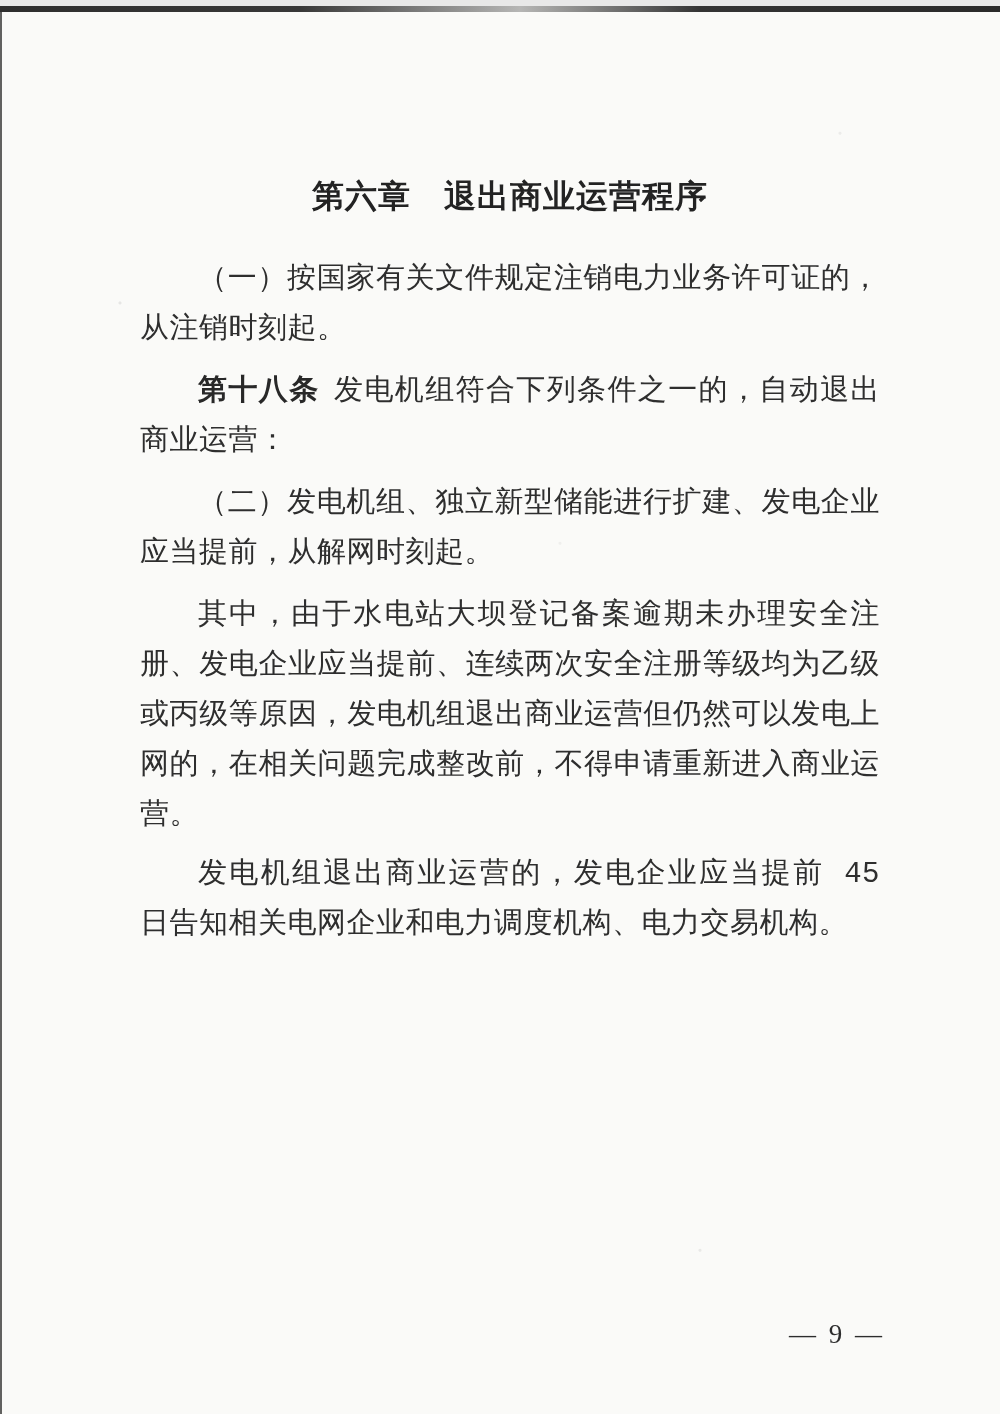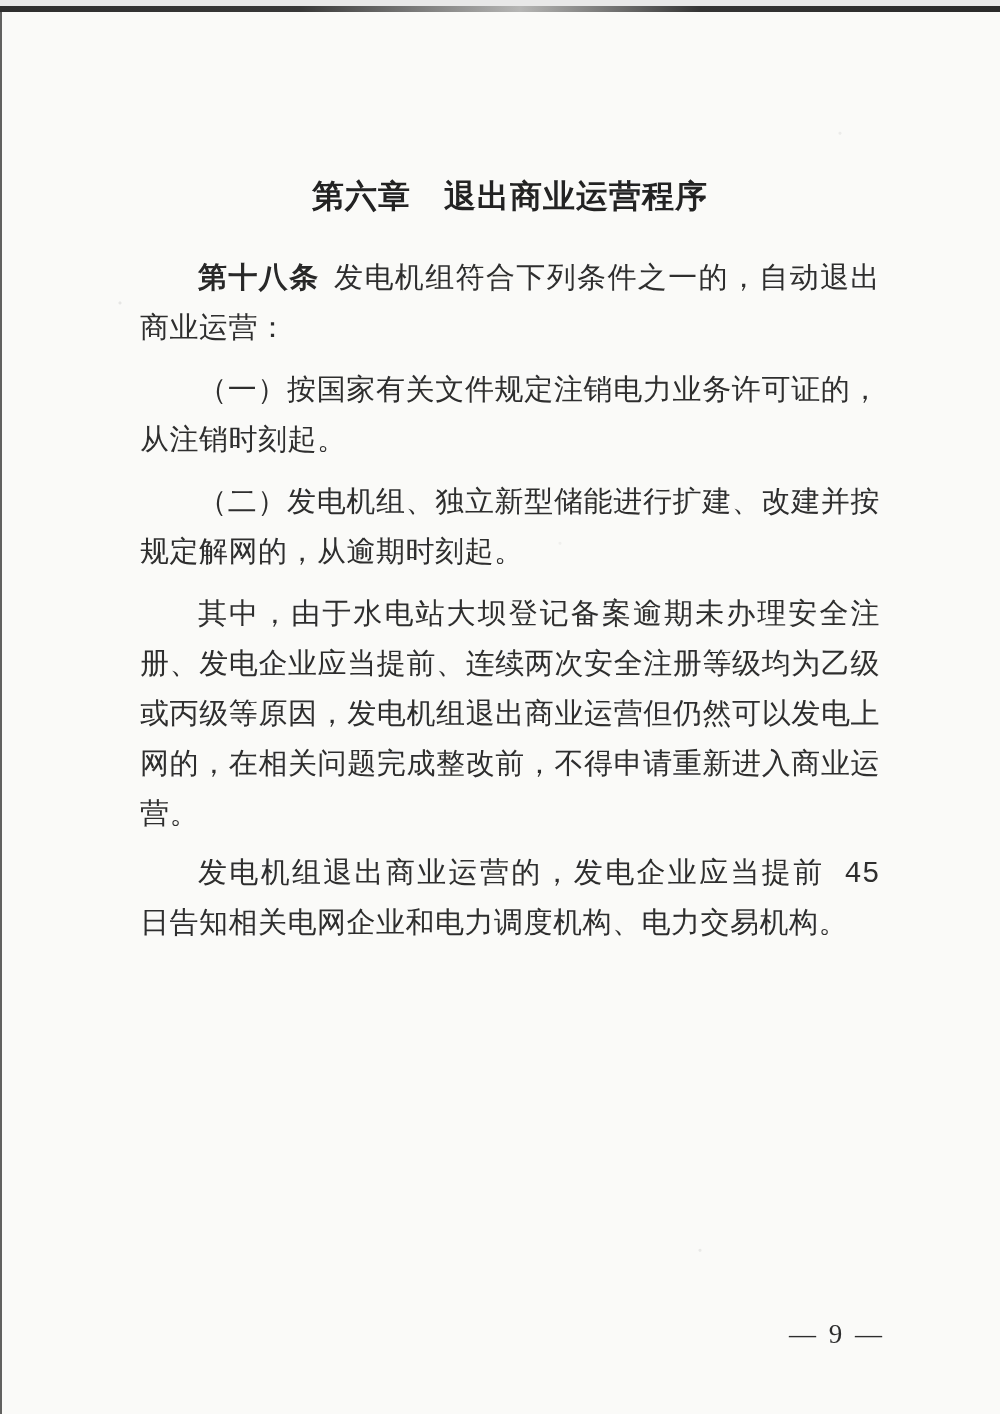--- a/index.html
+++ b/index.html
@@ -90,25 +90,25 @@
 <div class="page">
 
   <div class="scan-edge-top"></div>
   <div class="scan-edge-left"></div>
   <div class="scan-edge-bottom"></div>
 
   <div class="content">
 
     <h1 class="chapter-title">第六章　退出商业运营程序</h1>
 
+    <p class="para">（一）按国家有关文件规定注销电力业务许可证的，从注销时刻起。</p>
+
     <p class="para"><strong class="article-label">第十八条</strong><span class="para-text">发电机组符合下列条件之一的，自动退出商业运营：</span></p>
 
-    <p class="para">（一）按国家有关文件规定注销电力业务许可证的，从注销时刻起。</p>
-
-    <p class="para">（二）发电机组、独立新型储能进行扩建、改建并按规定解网的，从逾期时刻起。</p>
+    <p class="para">（二）发电机组、独立新型储能进行扩建、发电企业应当提前，从解网时刻起。</p>
 
 
     <p class="para">其中，由于水电站大坝登记备案逾期未办理安全注册、发电企业应当提前、连续两次安全注册等级均为乙级或丙级等原因，发电机组退出商业运营但仍然可以发电上网的，在相关问题完成整改前，不得申请重新进入商业运营。</p>
 
     <p class="para">发电机组退出商业运营的，发电企业应当提前 45 日告知相关电网企业和电力调度机构、电力交易机构。</p>
 
   </div>
 
   <div class="page-number">— 9 —</div>
 

